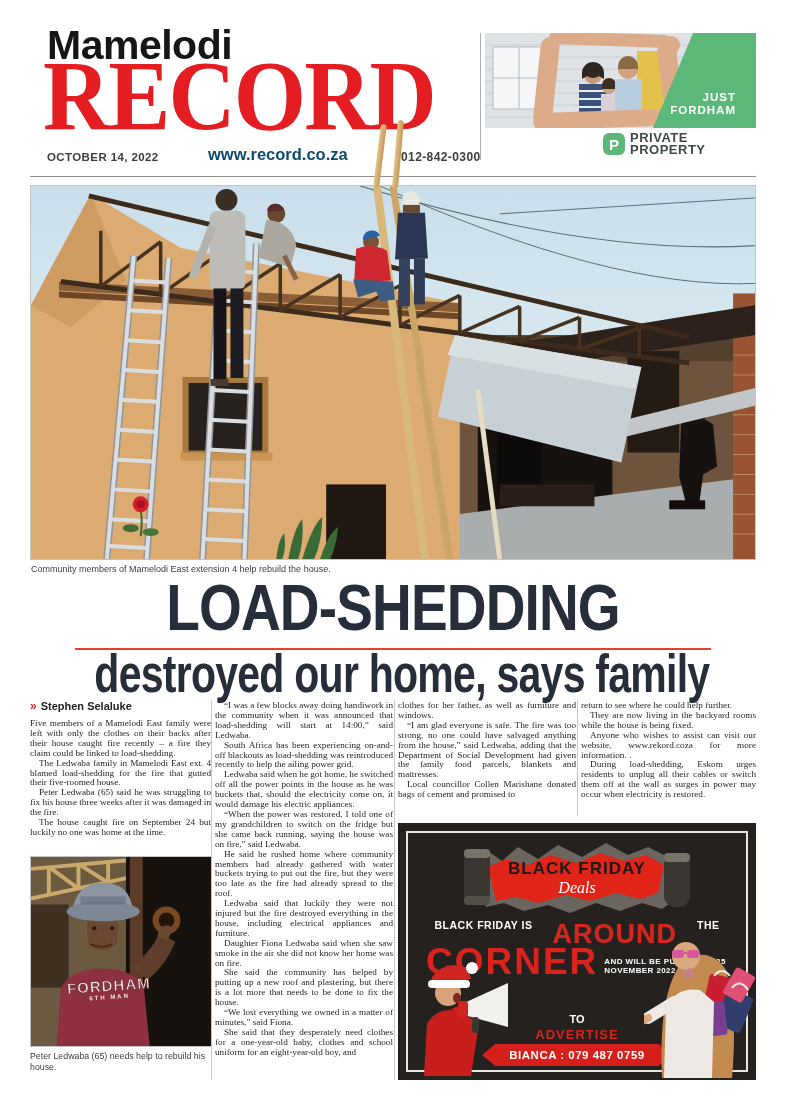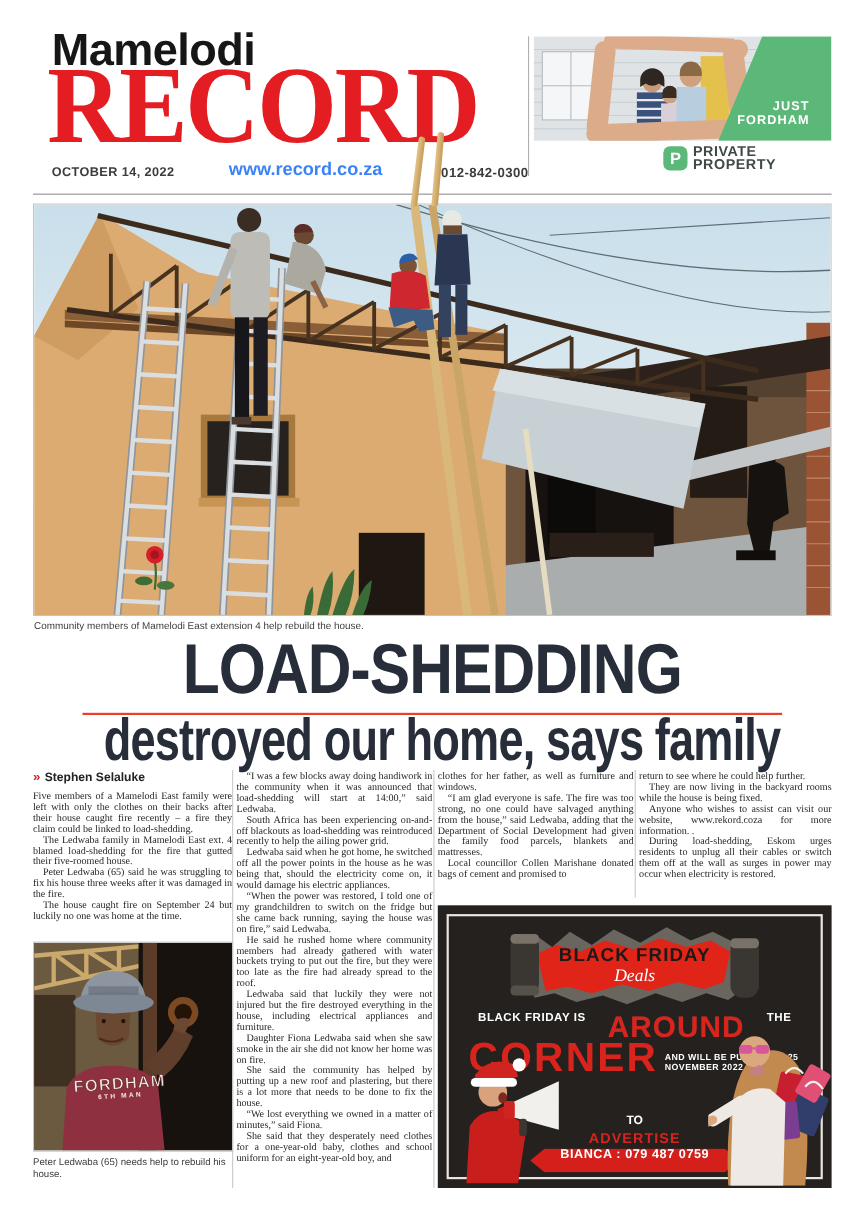--- a/index.html
+++ b/index.html
@@ -6,21 +6,21 @@
   .page{position:relative;width:786px;height:1113px;background:#fff;overflow:hidden;
         font-family:"Liberation Sans",sans-serif;color:#1a1a1a;}
   .abs{position:absolute;}
 
   
   .mh-city{left:47px;top:22px;font-size:41px;font-weight:700;letter-spacing:-0.5px;color:#161616;}
   .mh-title{left:43px;top:46px;font-family:"Liberation Serif",serif;font-weight:700;
             font-size:100px;line-height:1;color:#e41d22;letter-spacing:-2px;
             transform:scaleX(0.93);transform-origin:left top;}
   .mh-date{left:47px;top:151px;font-size:11.5px;font-weight:700;color:#3c3c3c;letter-spacing:.4px;}
-  .mh-web{left:208px;top:145px;font-size:16.5px;font-weight:700;color:#3b82f6;}
+  .mh-web{left:208px;top:145px;font-size:16.5px;font-weight:700;color:#0c4a6e;}
   .mh-phone{left:401px;top:150px;font-size:12px;font-weight:700;color:#3c3c3c;letter-spacing:.4px;}
   .mh-divider{left:30px;top:176px;width:726px;height:1px;background:#8f8f8f;}
   .ad-sep{left:480px;top:33px;width:1px;height:127px;background:#b0b0b0;}
 
   .stick{width:6px;border-radius:3px;background:linear-gradient(90deg,#e3c48a,#c49a58);z-index:5;}
   .stick1{left:377px;top:124px;height:64px;transform:rotate(7deg);}
   .stick2{left:395px;top:120px;height:68px;transform:rotate(5deg);}
 
   
   .top-ad{left:485px;top:33px;width:271px;height:127px;background:#fff;overflow:hidden;}
@@ -81,21 +81,21 @@
              text-shadow:0 0 1px #fff2;}
   .bf-corner-row{position:absolute;left:28px;top:122px;display:flex;align-items:flex-end;gap:6px;}
   .bf-corner{font-size:37px;line-height:34px;font-weight:800;color:#d8241c;letter-spacing:2px;}
   .bf-publish{font-size:8px;font-weight:700;color:#fff;letter-spacing:.4px;margin-bottom:4px;}
   .bf-cta{position:absolute;left:0;top:166px;width:358px;text-align:center;color:#fff;}
   .bf-cta .to{font-size:11px;font-weight:700;margin-top:24px;}
   .bf-cta .adv{font-size:13px;font-weight:800;color:#d8241c;letter-spacing:1px;margin-top:2px;}
   .bf-cta .spec{font-size:12.5px;font-weight:800;letter-spacing:1.5px;margin-top:2px;}
   .bf-ribbon{position:absolute;left:84px;top:221px;width:190px;height:22px;background:#d41f1b;
              clip-path:polygon(0 50%,7% 0,93% 0,100% 50%,93% 100%,7% 100%);
-             display:flex;align-items:flex-start;justify-content:center;color:#fff;
+             display:flex;align-items:center;justify-content:center;color:#fff;
              font-size:11.5px;font-weight:800;letter-spacing:.5px;}
   .bf-boy{position:absolute;left:4px;bottom:4px;}
   .bf-woman{position:absolute;right:0;bottom:2px;}
 </style>
 </head>
 <body>
 
 <div class="page">
 
   <div class="abs mh-city">Mamelodi</div>
@@ -347,21 +347,21 @@
   <div class="abs col col1">
     <p>Five members of a Mamelodi East family were left with only the clothes on their backs after their house caught fire recently – a fire they claim could be linked to load-shedding.</p>
     <p class="ind">The Ledwaba family in Mamelodi East ext. 4 blamed load-shedding for the fire that gutted their five-roomed house.</p>
     <p class="ind">Peter Ledwaba (65) said he was struggling to fix his house three weeks after it was damaged in the fire.</p>
     <p class="ind">The house caught fire on September 24 but luckily no one was home at the time.</p>
   </div>
 
   <div class="abs col col2">
     <p class="ind">“I was a few blocks away doing handiwork in the community when it was announced that load-shedding will start at 14:00,” said Ledwaba.</p>
     <p class="ind">South Africa has been experiencing on-and-off blackouts as load-shedding was reintroduced recently to help the ailing power grid.</p>
-    <p class="ind">Ledwaba said when he got home, he switched off all the power points in the house as he was being that, should the electricity come on, it would damage his electric appliances.</p>
+    <p class="ind">Ledwaba said when he got home, he switched off all the power points in the house as he was buckets that, should the electricity come on, it would damage his electric appliances.</p>
     <p class="ind">“When the power was restored, I told one of my grandchildren to switch on the fridge but she came back running, saying the house was on fire,” said Ledwaba.</p>
     <p class="ind">He said he rushed home where community members had already gathered with water buckets trying to put out the fire, but they were too late as the fire had already spread to the roof.</p>
     <p class="ind">Ledwaba said that luckily they were not injured but the fire destroyed everything in the house, including electrical appliances and furniture.</p>
     <p class="ind">Daughter Fiona Ledwaba said when she saw smoke in the air she did not know her home was on fire.</p>
     <p class="ind">She said the community has helped by putting up a new roof and plastering, but there is a lot more that needs to be done to fix the house.</p>
     <p class="ind">“We lost everything we owned in a matter of minutes,” said Fiona.</p>
     <p class="ind">She said that they desperately need clothes for a one-year-old baby, clothes and school uniform for an eight-year-old boy, and</p>
   </div>
 
   <div class="abs col col3">

